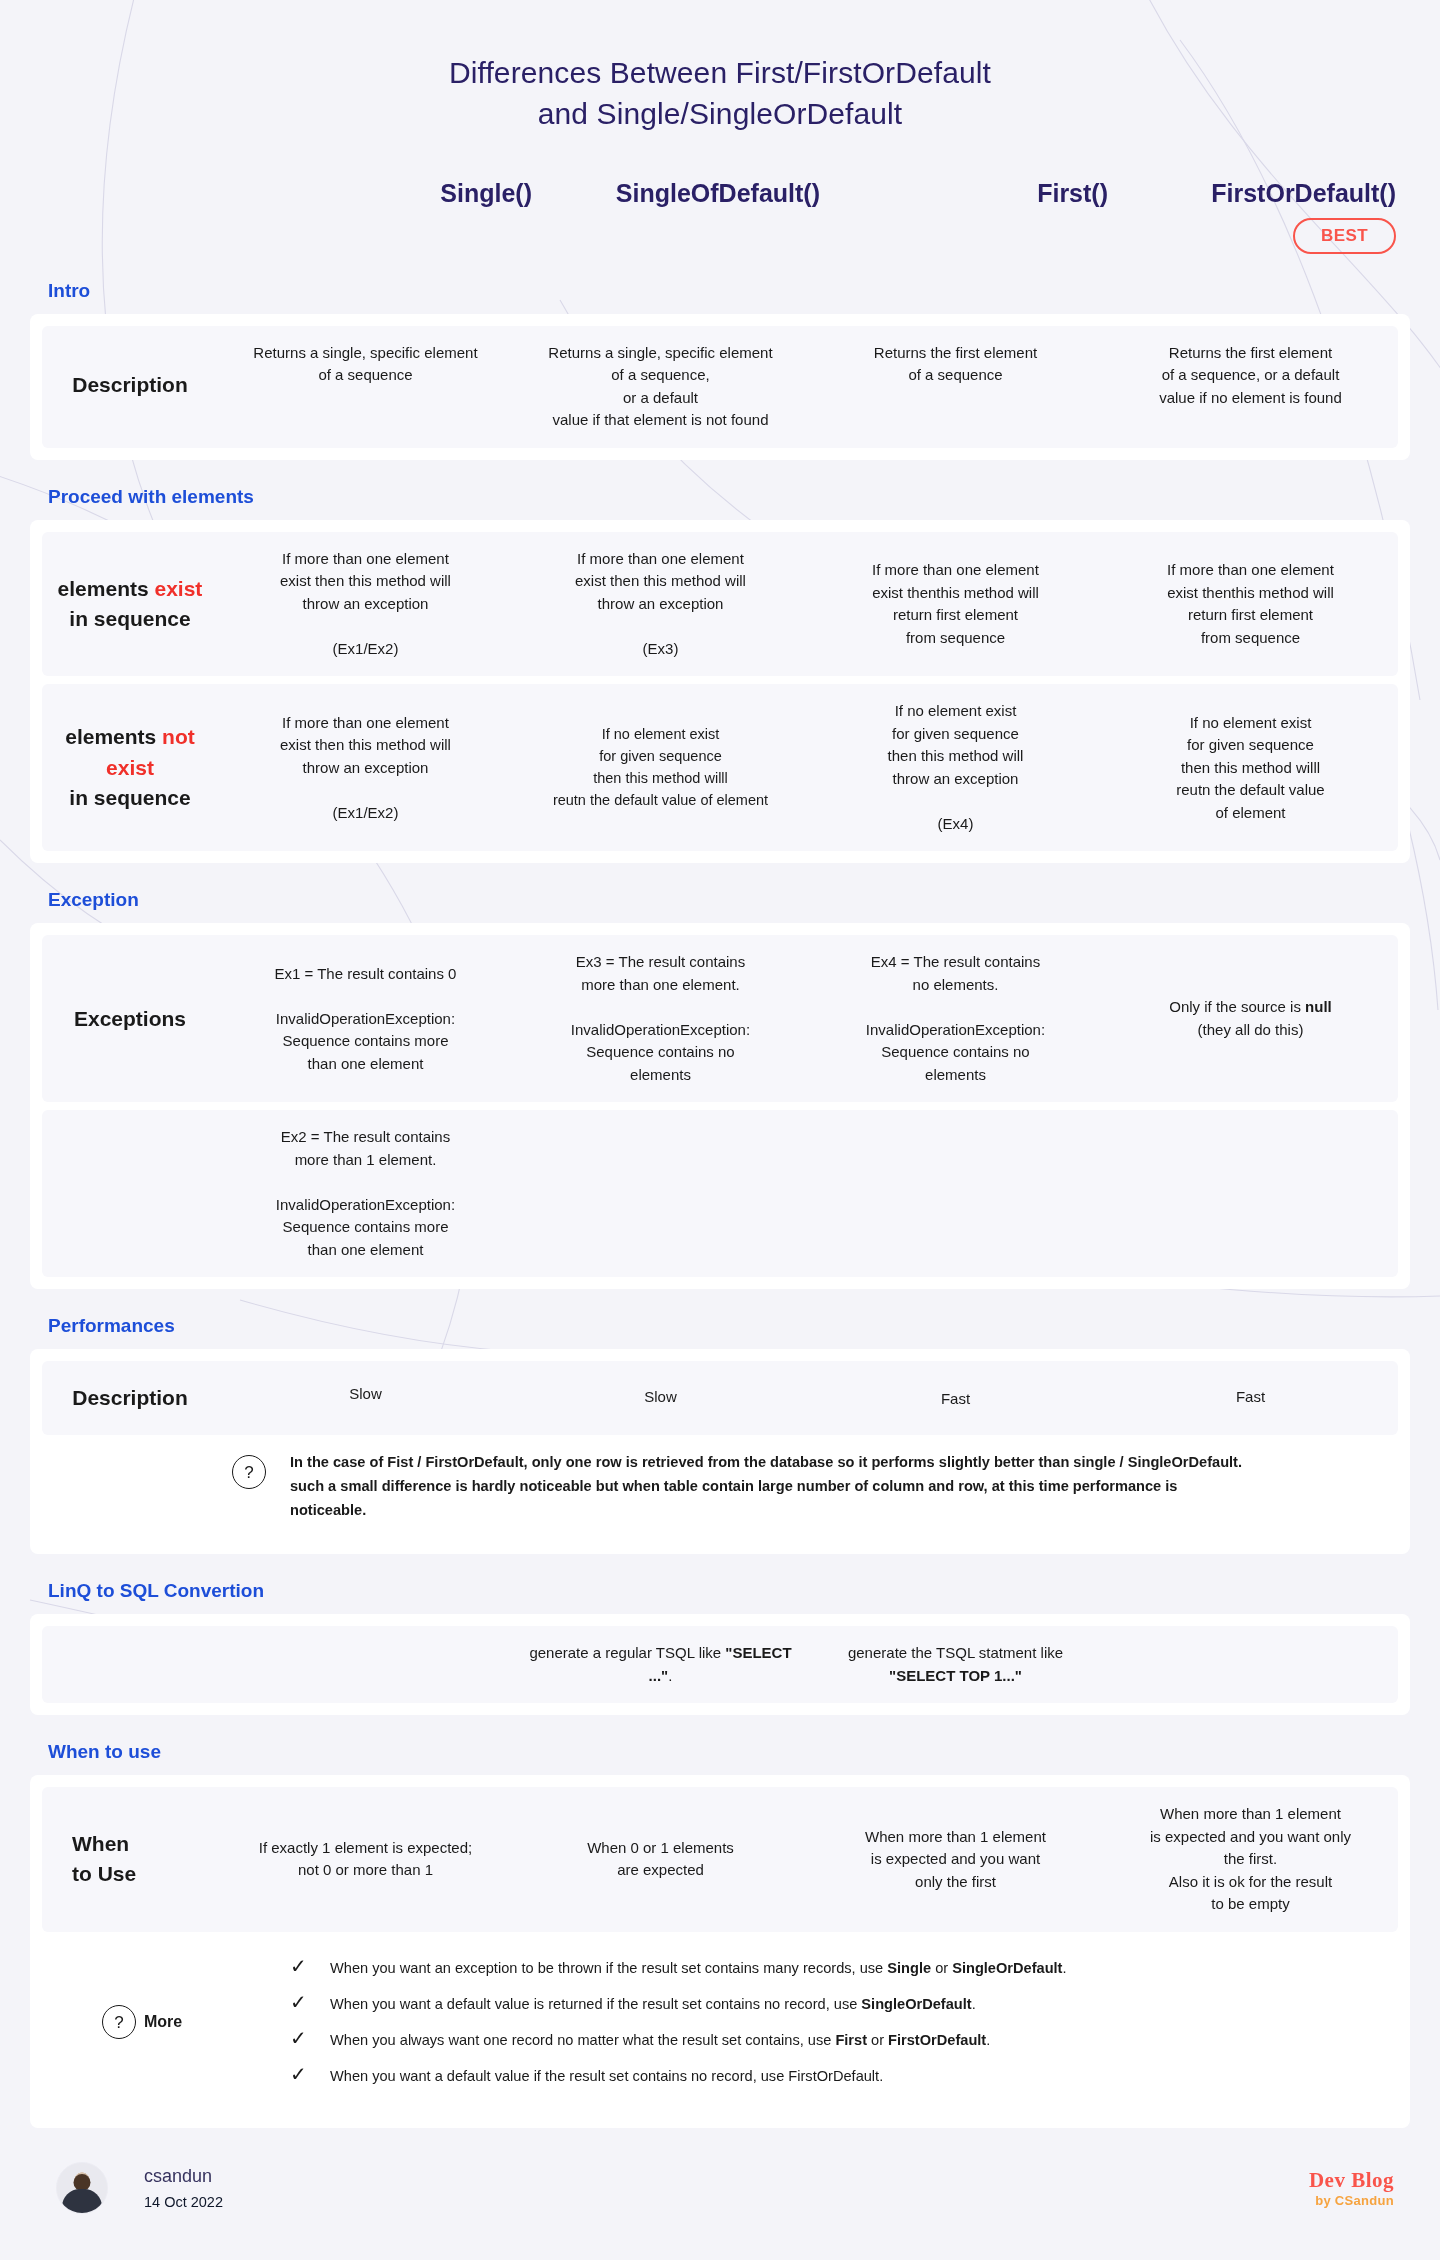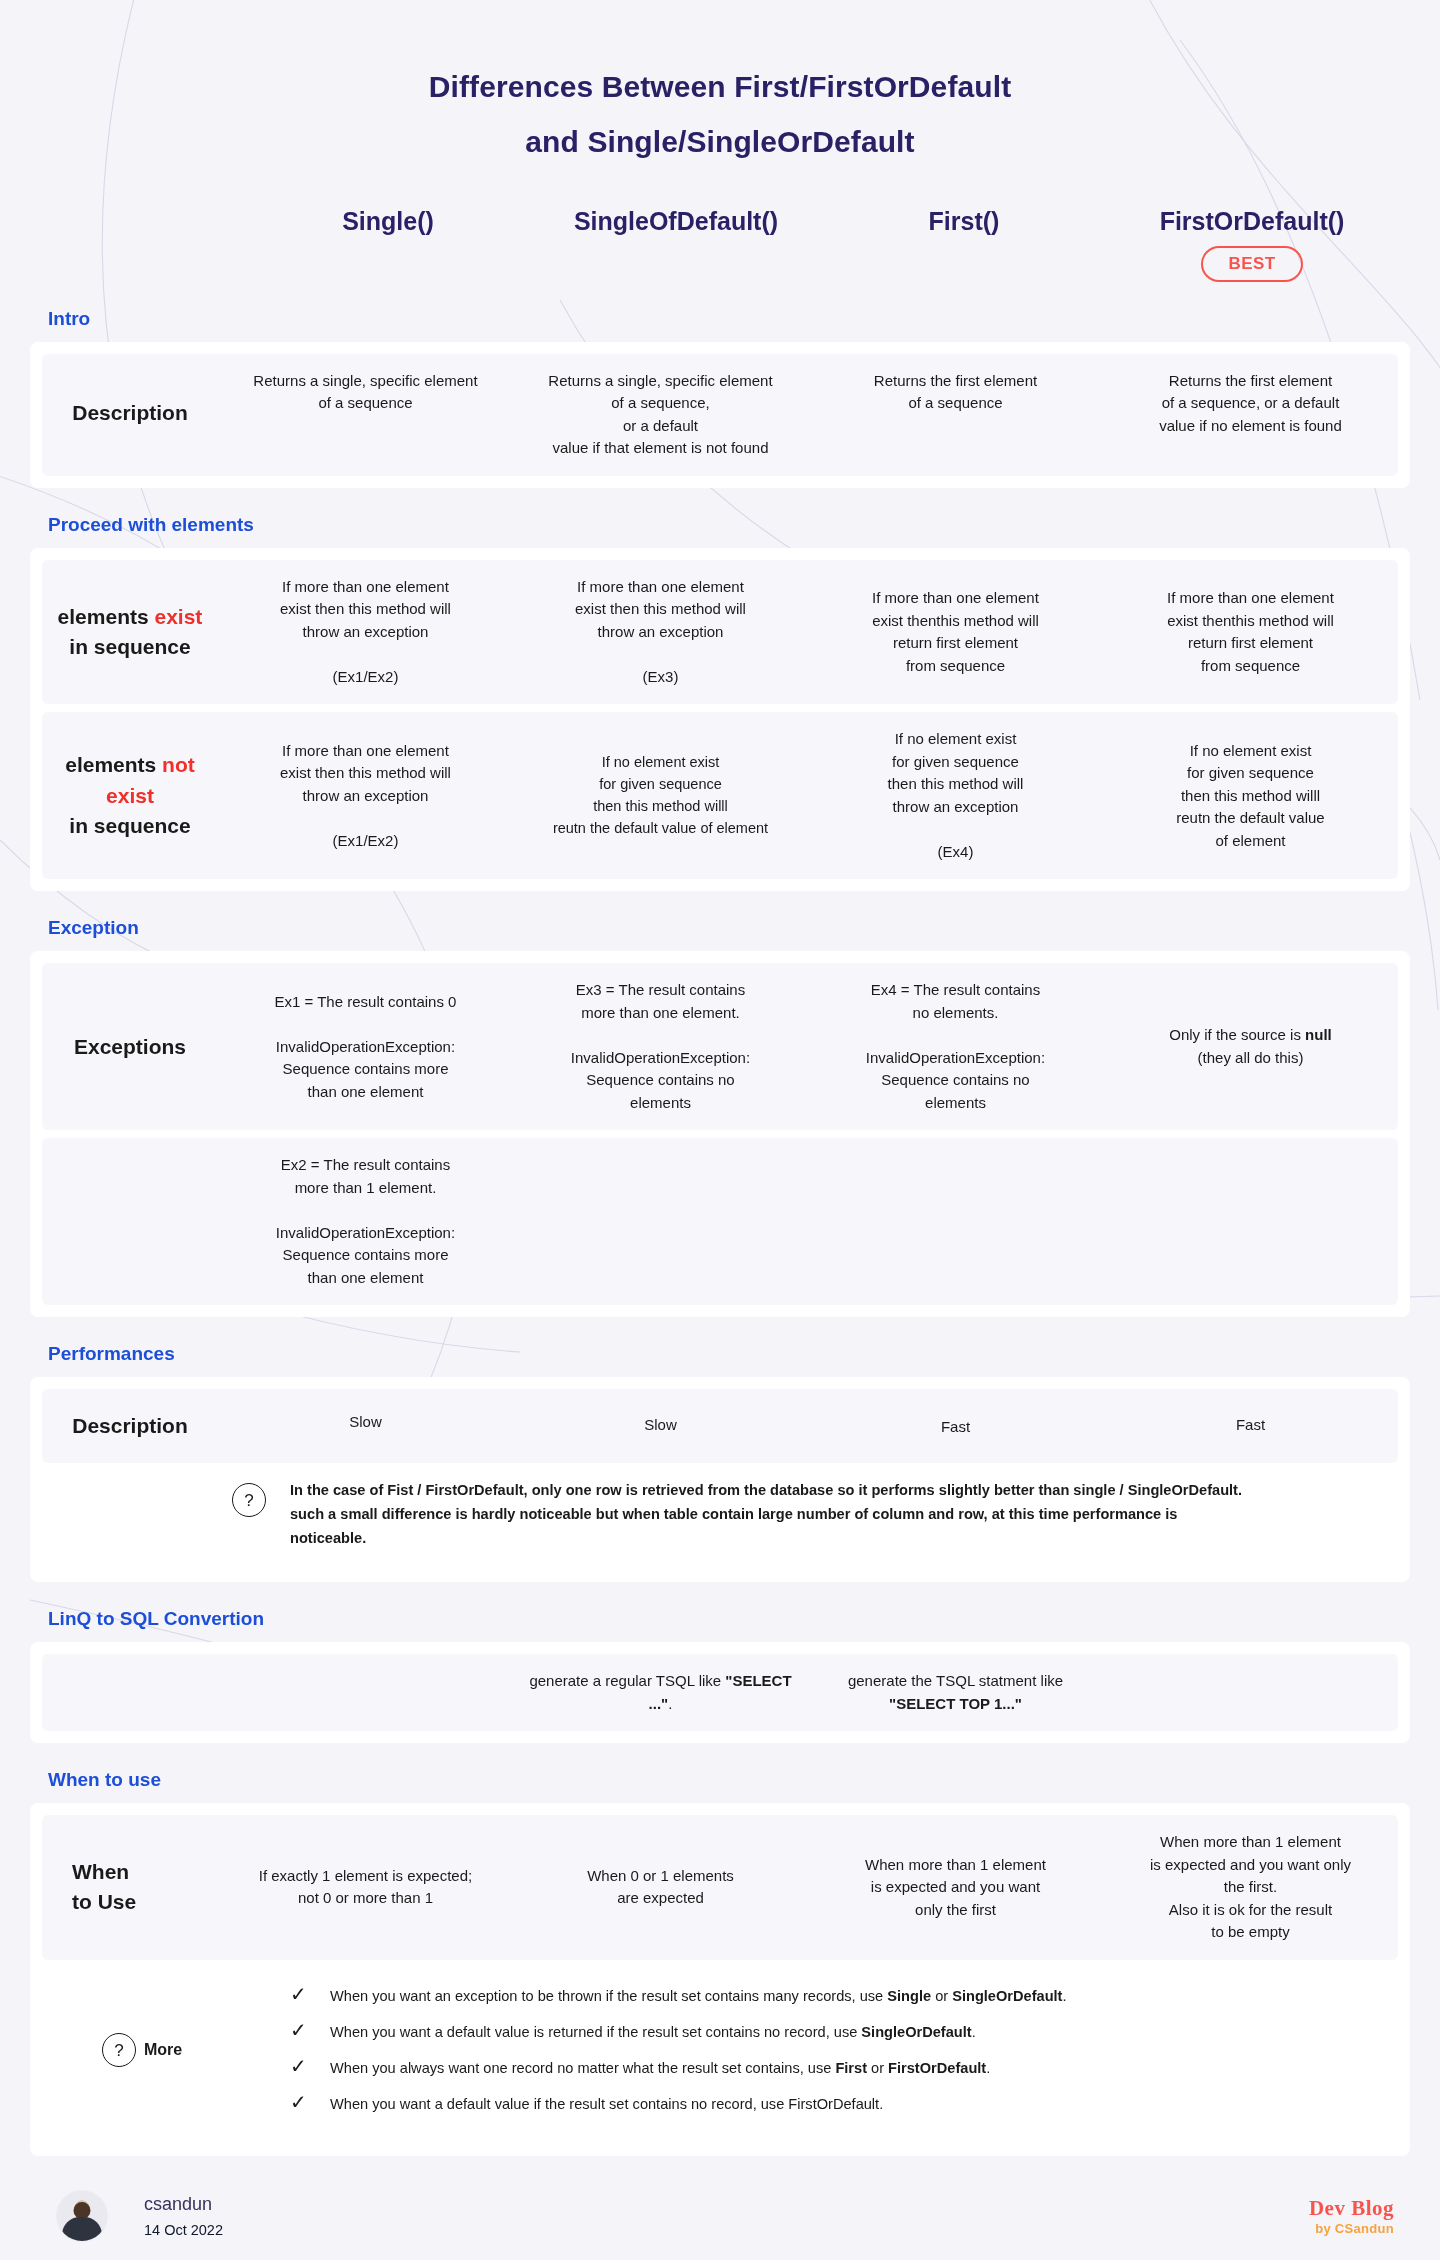--- a/index.html
+++ b/index.html
@@ -12,37 +12,36 @@
   body { position: relative; overflow-x: hidden; }
 
   .bg-deco { position: absolute; inset: 0; pointer-events: none; z-index: 0; }
 
   .page { position: relative; z-index: 1; width: 1440px; padding-bottom: 10px; }
 
   
   .title-wrap { padding: 52px 0 10px; text-align: center; }
   .title-line {
     font-size: 30px;
-    font-weight: bold;
+    font-weight: normal;
     color: #2a2066;
     line-height: 1.38;
     letter-spacing: .1px;
-    margin-top: 14px;
   }
 
   
   .cols-header {
     display: flex;
     padding: 28px 44px 0 44px;
     align-items: flex-start;
   }
   .col-label-pad { width: 200px; flex: none; }
   .col-head {
     flex: 1 1 0;
-    text-align: center;
+    text-align: right;
     padding-top: 6px;
   }
   .col-head-name {
     font-size: 25px;
     font-weight: bold;
     color: #2a2066;
     white-space: nowrap;
   }
   .best-badge {
     display: inline-block;

